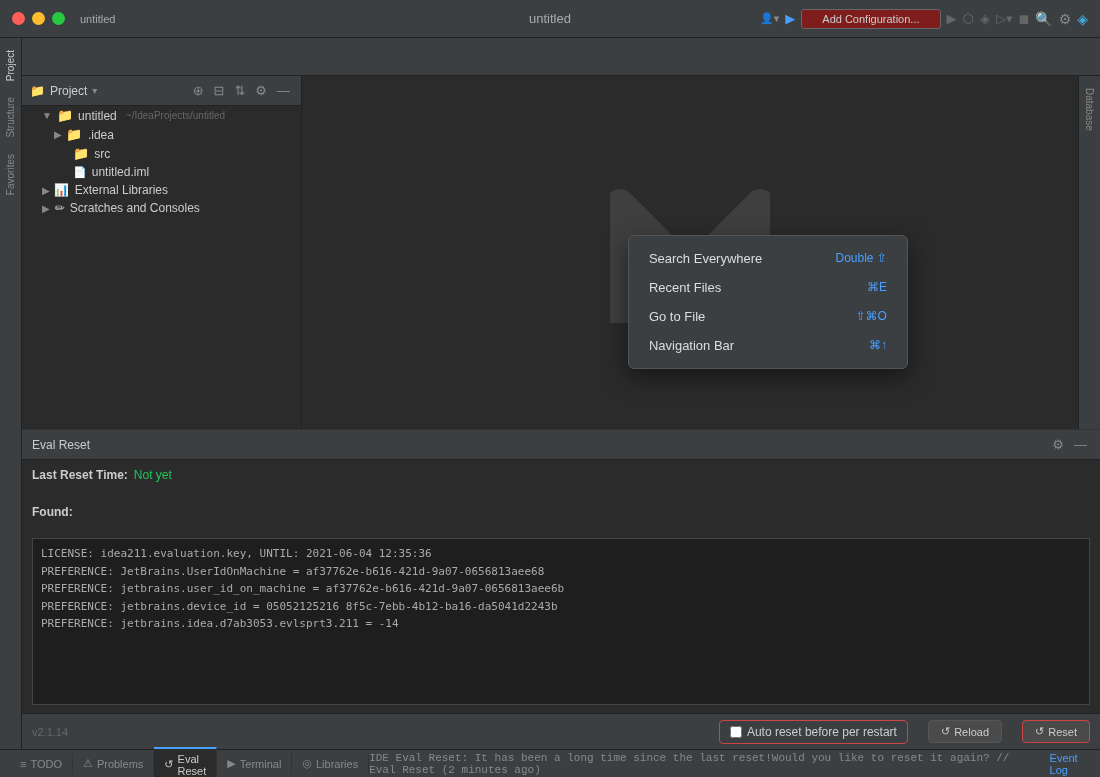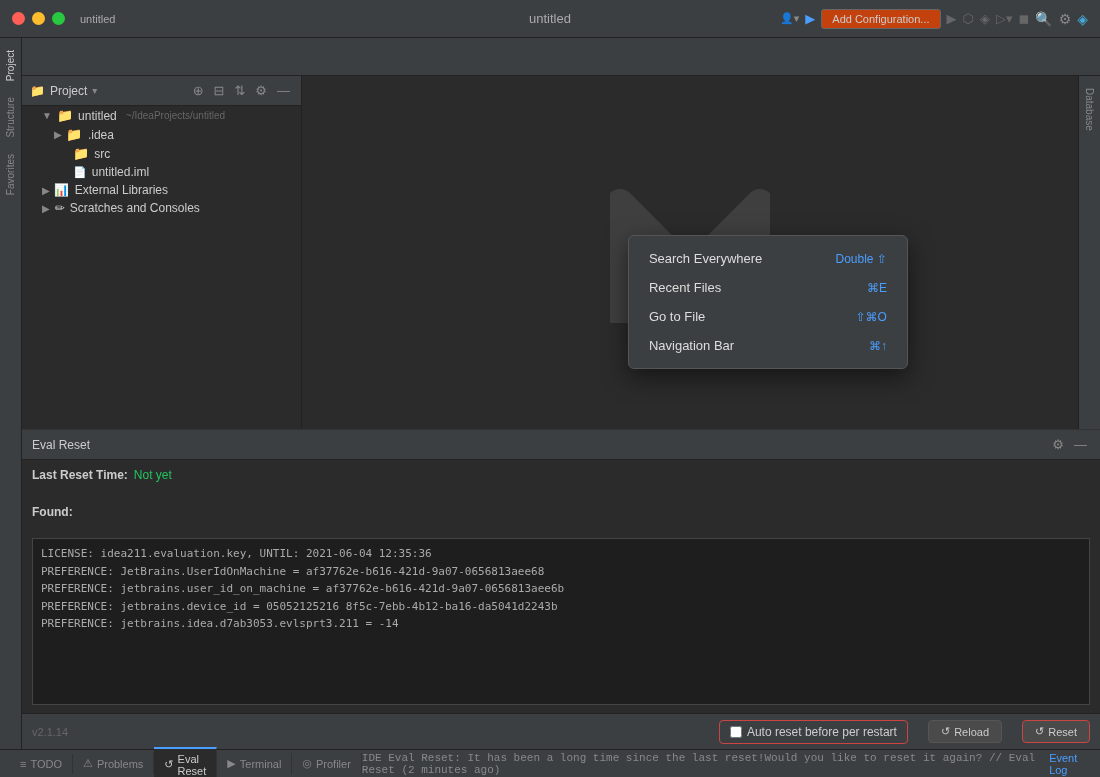--- a/index.html
+++ b/index.html
@@ -82,24 +82,24 @@
       height: 38px;
       background: #3c3f41;
       display: flex;
       align-items: center;
       padding: 0 8px;
       gap: 4px;
       border-bottom: 1px solid #222;
       flex-shrink: 0;
     }
     .run-config-btn {
-      background: #c2410c;
+      background: #7f1d1d;
       border: 1px solid #666;
       color: #ccc;
-      padding: 3px 10px;
+      padding: 3px 20px;
       border-radius: 3px;
       cursor: pointer;
       font-size: 11px;
     }
 
     
     .content-area {
       flex: 1;
       display: flex;
       flex-direction: column;
@@ -196,21 +196,21 @@
       border-radius: 6px;
       padding: 8px 0;
       min-width: 280px;
       box-shadow: 0 8px 24px rgba(0,0,0,0.5);
       z-index: 100;
     }
     .popup-item {
       padding: 7px 20px;
       display: flex;
       justify-content: space-between;
-      align-items: flex-end;
+      align-items: flex-start;
       cursor: pointer;
       font-size: 13px;
       color: #ddd;
     }
     .popup-shortcut { color: #4a9eff; font-size: 12px; }
 
     
     .bottom-panel {
       height: 320px;
       background: #2b2b2b;
@@ -552,20 +552,20 @@
     <div class="status-tab active">
       <span>↺</span>
       <span>Eval Reset</span>
     </div>
     <div class="status-tab">
       <span>▶</span>
       <span>Terminal</span>
     </div>
     <div class="status-tab">
       <span>◎</span>
-      <span>Profiler</span>
+      <span>Libraries</span>
     </div>
   </div>
   <div style="display:flex;align-items:center;gap:12px;">
     <span class="status-msg">IDE Eval Reset: It has been a long time since the last reset!Would you like to reset it again? // Eval Reset (2 minutes ago)</span>
     <span class="event-log">Event Log</span>
   </div>
 </div>
 
 </body></html>

